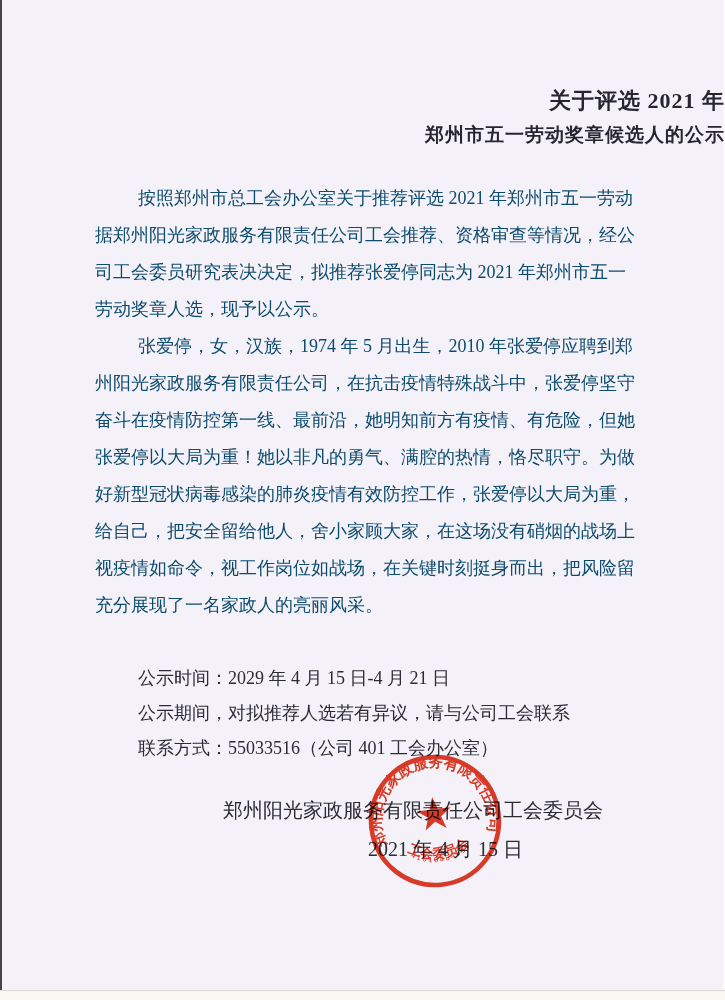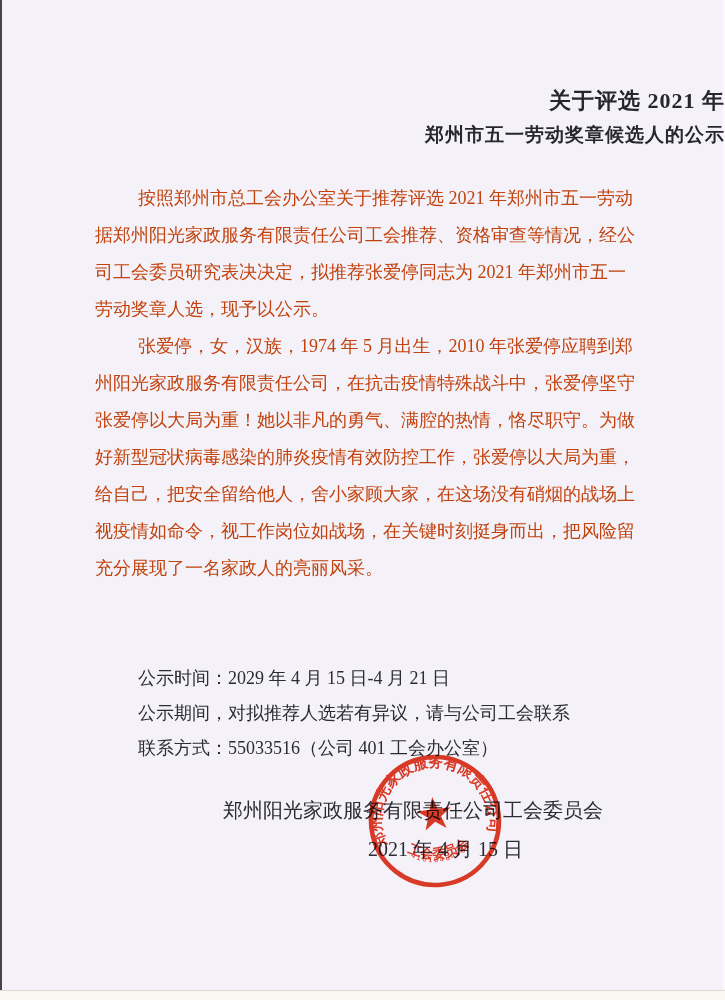--- a/index.html
+++ b/index.html
@@ -36,21 +36,21 @@
     font-weight: bold;
     color: #26262e;
     letter-spacing: 1px;
   }
   .title-1 { top: 86px;  font-size: 22px; }
   .title-2 { top: 122px; font-size: 19px; }
   .body-block {
     position: absolute;
     left: 95px; top: 180px; width: 540px;
     font-size: 18px;
-    color: #c2410c;
+    color: #0c4a6e;
   }
   .body-block .line {
     height: 37px;
     line-height: 37px;
     white-space: nowrap;
     overflow: hidden;
   }
   .line.indent { padding-left: 43px; }
   .info-block {
     position: absolute;
@@ -104,20 +104,21 @@
   <div class="title title-1">关于评选 2021 年</div>
   <div class="title title-2">郑州市五一劳动奖章候选人的公示</div>
 
   <div class="body-block">
     <div class="line indent">按照郑州市总工会办公室关于推荐评选 2021 年郑州市五一劳动</div>
     <div class="line">据郑州阳光家政服务有限责任公司工会推荐、资格审查等情况，经公</div>
     <div class="line">司工会委员研究表决决定，拟推荐张爱停同志为 2021 年郑州市五一</div>
     <div class="line">劳动奖章人选，现予以公示。</div>
     <div class="line indent">张爱停，女，汉族，1974 年 5 月出生，2010 年张爱停应聘到郑</div>
     <div class="line">州阳光家政服务有限责任公司，在抗击疫情特殊战斗中，张爱停坚守</div>
+    <div class="line">奋斗在疫情防控第一线、最前沿，她明知前方有疫情、有危险，但她</div>
     <div class="line">张爱停以大局为重！她以非凡的勇气、满腔的热情，恪尽职守。为做</div>
     <div class="line">好新型冠状病毒感染的肺炎疫情有效防控工作，张爱停以大局为重，</div>
     <div class="line">给自己，把安全留给他人，舍小家顾大家，在这场没有硝烟的战场上</div>
     <div class="line">视疫情如命令，视工作岗位如战场，在关键时刻挺身而出，把风险留</div>
     <div class="line">充分展现了一名家政人的亮丽风采。</div>
   </div>
 
   <div class="info-block">
     <div class="line">公示时间：2029 年 4 月 15 日-4 月 21 日</div>
     <div class="line">公示期间，对拟推荐人选若有异议，请与公司工会联系</div>

